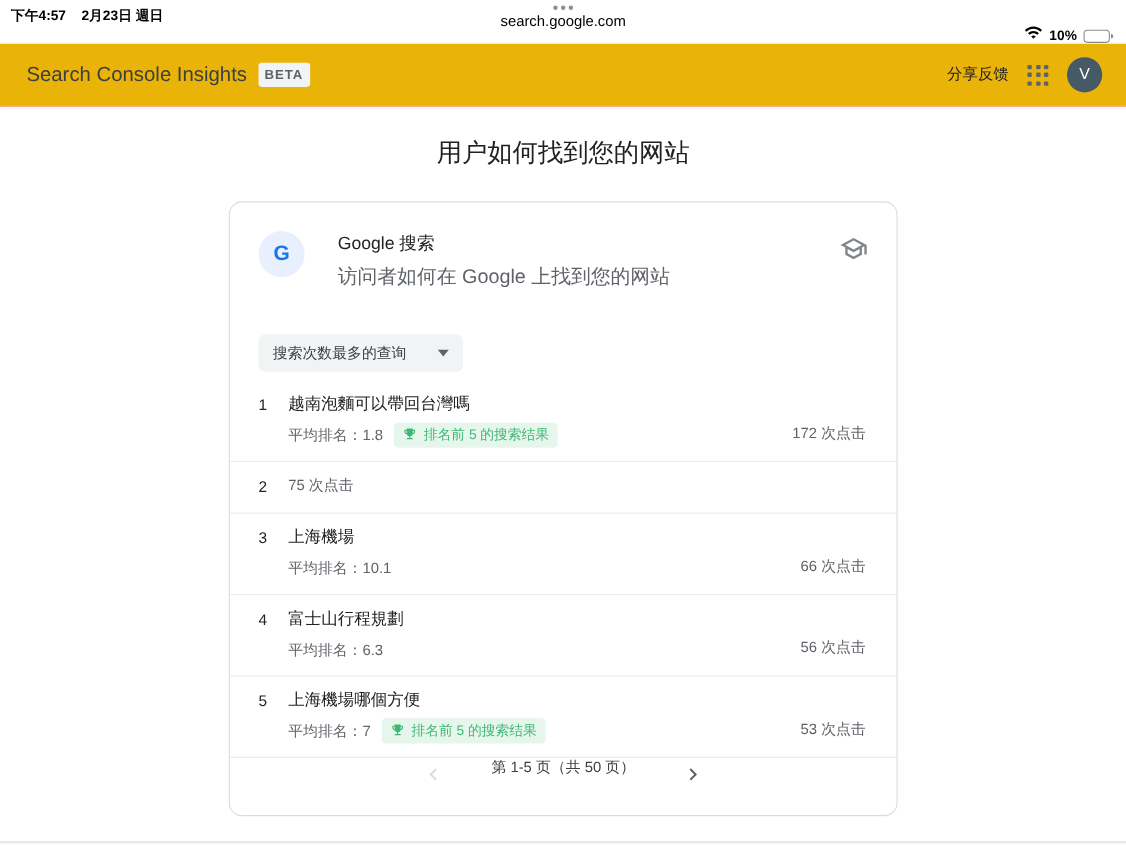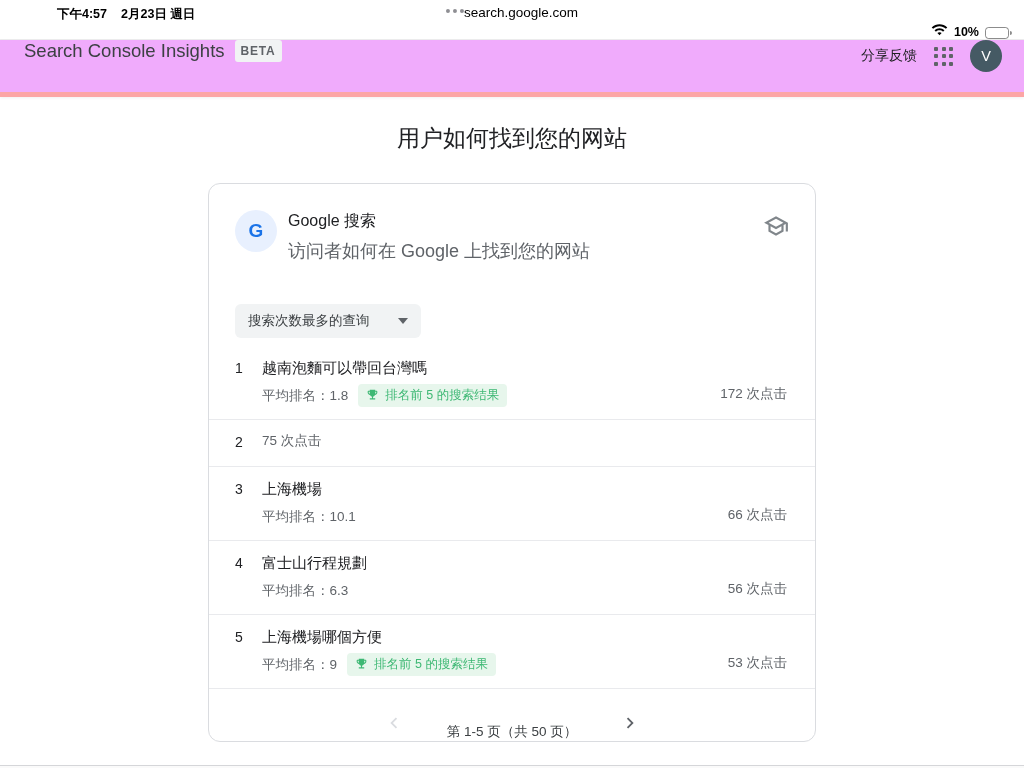--- a/index.html
+++ b/index.html
@@ -5,55 +5,55 @@
   * { box-sizing: border-box; margin: 0; padding: 0; }
   html,body { width:1024px; height:768px; }
   body {
     font-family: "Liberation Sans", "DejaVu Sans", sans-serif;
     background:#fff; color:#202124; overflow:hidden; position:relative;
   }
 
   
   .status-bar { height:40px; position:relative; display:flex; justify-content:space-between;
     padding:4px 12px 0 10px; border-bottom:1px solid #ededee; background:#fff; }
-  .sb-left { display:flex; gap:14px; font-size:12.5px; font-weight:700; color:#000; padding-top:2px;margin-left:47px; }
+  .sb-left { display:flex; gap:14px; font-size:12.5px; font-weight:700; color:#000; padding-top:2px; }
   .sb-center { position:absolute; left:50%; transform:translateX(-50%); top:5px;
-    display:flex; flex-direction:row; align-items:center; }
+    display:flex; flex-direction:column; align-items:center; }
   .sb-dots { display:flex; gap:3px; margin-bottom:3px; }
   .sb-dots i { width:4px; height:4px; border-radius:50%; background:#8e8e93; }
   .sb-url { font-size:13.5px; color:#000; }
   .sb-right { display:flex; align-items:flex-end; gap:6px; font-size:12.5px; font-weight:700; color:#000; padding-top:2px; }
   .battery { display:flex; align-items:center; }
   .battery-body { width:24px; height:12px; border:1px solid rgba(0,0,0,.45); border-radius:3.5px; padding:1.5px; }
   .battery-fill { width:16%; height:100%; background:#f7ce46; border-radius:1.5px; }
   .battery-nub { width:2px; height:4.5px; background:rgba(0,0,0,.45); border-radius:0 2px 2px 0; margin-left:1px; }
 
   
-  .app-header { height:57px; display:flex; align-items:flex-start; padding:0 22px 0 24px;
-    background:#f0abfc; border-bottom:5px solid #fca5a5; box-shadow:0 1px 3px rgba(0,0,0,.06); position:relative; z-index:2; }
+  .app-header { height:57px; display:flex; align-items:center; padding:0 22px 0 24px;
+    background:#eab308; border-bottom:1px solid #fca5a5; box-shadow:0 1px 3px rgba(0,0,0,.06); position:relative; z-index:2; }
   .app-title { font-size:18.5px; color:#3c4043; font-weight:400; }
   .beta-badge { margin-left:10px; background:#f1f3f4; color:#5f6368; font-size:12px; font-weight:700;
     letter-spacing:.8px; padding:4px 6px; border-radius:3px; }
   .header-right { margin-left:auto; display:flex; align-items:center; gap:13px; }
   .feedback-link { font-size:14px; color:#202124; cursor:pointer; background:none; border:none; font-family:inherit; }
   .apps-btn { background:none; border:none; cursor:pointer; padding:4px; }
   .apps-grid { display:grid; grid-template-columns:repeat(3,4px); grid-gap:3.5px; }
   .apps-grid i { width:4px; height:4px; background:#5f6368; border-radius:1px; }
   .avatar { width:32px; height:32px; border-radius:50%; background:#455a64; color:#fff;
     display:flex; align-items:center; justify-content:center; font-size:14.5px; cursor:pointer; border:none; font-family:inherit; }
 
   
   main { padding-top:26px; }
   .page-title { text-align:center; font-size:23px; font-weight:400; color:#202124; }
 
   .card { width:608px; margin:29px auto 0; border:1px solid #dadce0; border-radius:12px; background:#fff; }
   .card-header { display:flex; align-items:flex-start; padding:26px 26px 0; }
   .g-circle { width:42px; height:42px; border-radius:50%; background:#e8f0fe; color:#1a73e8;
     font-weight:700; font-size:19px; display:flex; align-items:center; justify-content:center; flex-shrink:0; }
-  .card-titles { margin-left:11px; padding-top:1px; }
+  .card-titles { margin-left:30px; padding-top:1px; }
   .card-title { font-size:16px; font-weight:500; color:#202124; }
   .card-subtitle { font-size:18px; color:#5f6368; margin-top:7px; font-weight:400; }
   .school-btn { margin-left:auto; margin-top:3px; background:none; border:none; cursor:pointer; padding:0; }
 
   .filter-chip { display:inline-flex; align-items:center; gap:28px; margin:41px 0 0 26px;
     background:#f1f3f4; border:none; border-radius:6px; padding:8px 13px;
     font-size:13.5px; font-weight:500; color:#3c4043; cursor:pointer; font-family:inherit; }
   .caret { width:0; height:0; border-left:5px solid transparent; border-right:5px solid transparent;
     border-top:6px solid #5f6368; }
 
@@ -61,21 +61,21 @@
   .query-row { display:flex; padding:12px 28px 13px 26px; border-bottom:1px solid #e9eaed; cursor:pointer; }
   .row-rank { width:27px; font-size:14px; font-weight:500; color:#202124; padding-top:2px; flex-shrink:0; }
   .row-main { flex:1; min-width:0; }
   .row-query { font-size:15px; line-height:19px; color:#202124; }
   .row-meta { display:flex; align-items:center; margin-top:8px; height:21px; }
   .avg-rank { font-size:13.5px; color:#5f6368; }
   .top5-badge { display:inline-flex; align-items:center; gap:6px; margin-left:10px;
     background:#e7f6ec; color:#3eb874; border-radius:4px; padding:3px 8px; font-size:12.5px; font-weight:500; }
   .row-clicks { align-self:flex-end; margin-bottom:3px; font-size:13.5px; color:#5f6368; white-space:nowrap; }
 
-  .pagination { display:flex; align-items:flex-end; justify-content:center; gap:38px; height:52px; }
+  .pagination { display:flex; align-items:flex-start; justify-content:center; gap:38px; height:52px; }
   .page-info { font-size:13.5px; color:#3c4043; }
   .chev-btn { background:none; border:none; cursor:pointer; padding:4px; display:flex; }
 
   .bottom-strip { position:absolute; left:0; right:0; bottom:0; height:3px;
     background:#fafafa; border-top:1px solid #d5d6d9; }
 </style>
 </head>
 <body>
 
 <div class="status-bar">
@@ -196,21 +196,21 @@
           </span>
         </span>
         <span class="row-clicks">56 次点击</span>
       </li>
 
       <li class="query-row">
         <span class="row-rank">5</span>
         <span class="row-main">
           <span class="row-query">上海機場哪個方便</span>
           <span class="row-meta">
-            <span class="avg-rank">平均排名：9</span>
+            <span class="avg-rank">平均排名：7</span>
             <span class="top5-badge">
               <span>
                 <svg width="13" height="13" viewBox="0 0 24 24" fill="#3eb874">
                     <path d="M19 5h-2V3H7v2H5c-1.1 0-2 .9-2 2v1c0 2.55 1.92 4.63 4.39 4.94.63 1.5 1.98 2.63 3.61 2.96V19H7v2h10v-2h-4v-3.1c1.63-.33 2.98-1.46 3.61-2.96C19.08 12.63 21 10.55 21 8V7c0-1.1-.9-2-2-2zM5 8V7h2v3.82C5.84 10.4 5 9.3 5 8zm14 0c0 1.3-.84 2.4-2 2.82V7h2v1z"></path>
                   </svg>
               </span>
               <span>排名前 5 的搜索结果</span>
             </span>
           </span>
         </span>

